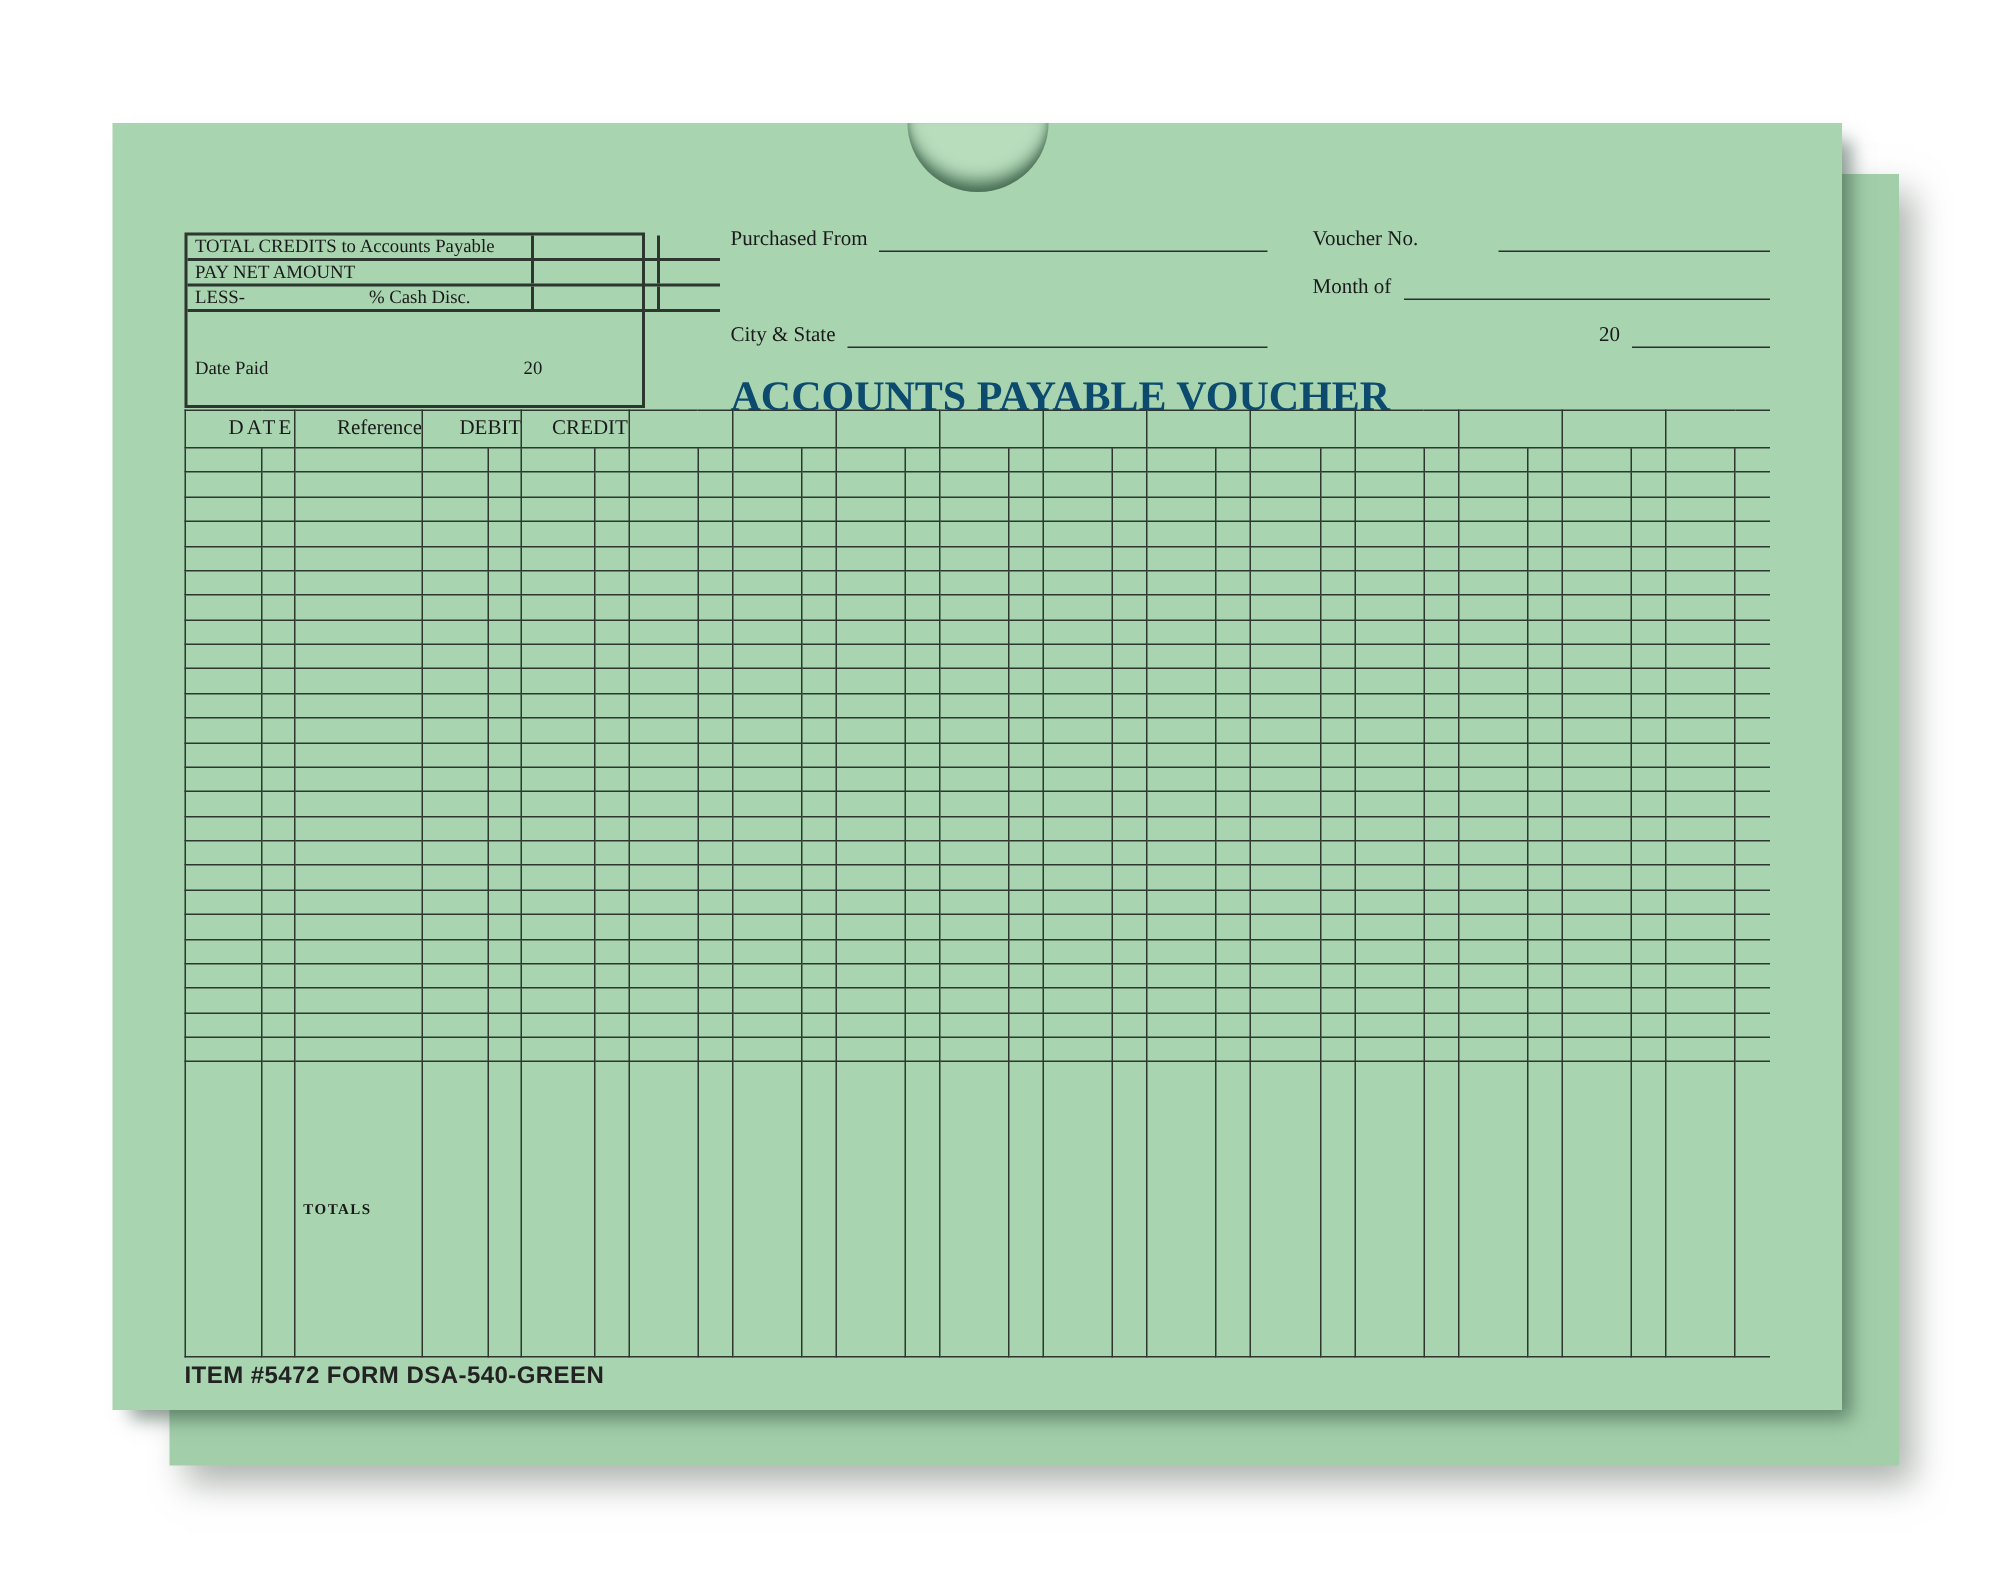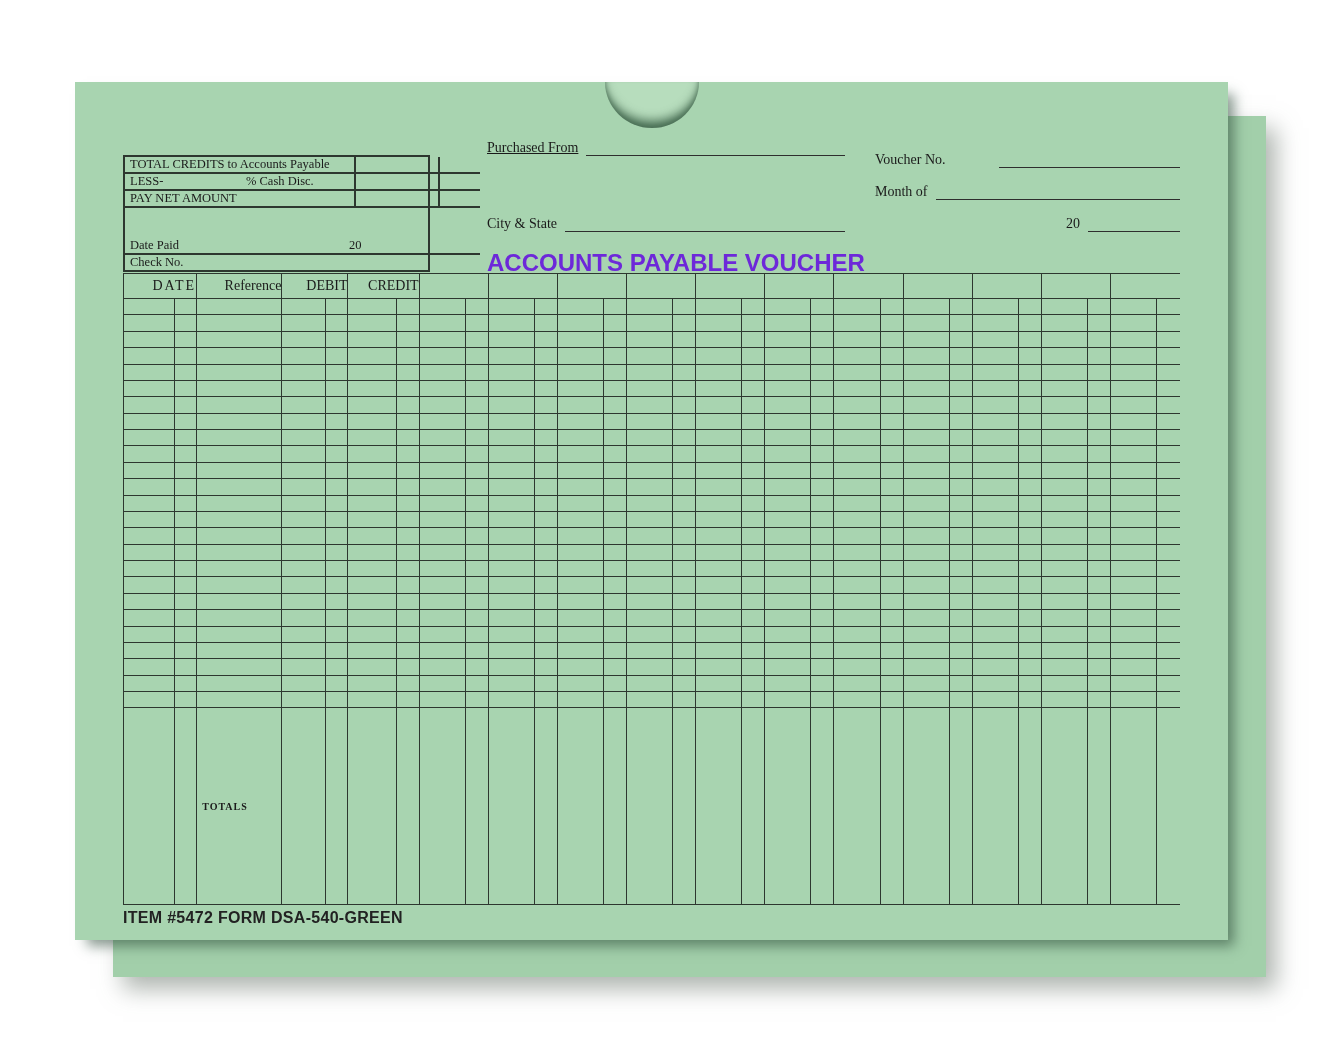--- a/index.html
+++ b/index.html
@@ -46,22 +46,22 @@
   .field-row{
     position:absolute;display:flex;align-items:flex-end;
     font-size:14px;line-height:16px;white-space:nowrap;
   }
   .fline{flex:1;border-bottom:1.5px solid #2e2e2e;height:15px;margin-left:8px;min-width:20px;}
   .fline.short{flex:0 0 92px;}
   .field-row.rightend{justify-content:flex-end;}
   
   .page-title{
     position:absolute;left:412px;top:167px;
-    font-family:Liberation Sans, sans-serif;font-weight:700;
-    font-size:24px;letter-spacing:0px;color:#6d28d9;white-space:nowrap;
+    font-family:Liberation Serif, serif;font-weight:700;
+    font-size:28px;letter-spacing:0px;color:#0c4a6e;white-space:nowrap;
   }
   
   #ledger{
     position:absolute;left:48px;top:191px;width:1057px;height:632px;
     border-collapse:collapse;table-layout:fixed;
   }
   #ledger th,#ledger td{
     border:1.5px solid var(--grid-line,#2d372f);padding:0;
     overflow:hidden;white-space:nowrap;
   }
@@ -91,42 +91,39 @@
 
   <div class="notch"></div>
 
   <div class="summary-box">
     <div class="sb-row celled">
       <div class="lbl">TOTAL CREDITS to Accounts Payable</div>
       <div class="sb-cell"></div>
       <div class="sb-cell"></div>
     </div>
     <div class="sb-row celled">
+      <div class="lbl">PAY NET AMOUNT</div>
+      <div class="sb-cell"></div>
+      <div class="sb-cell"></div>
+    </div>
+    <div class="sb-row celled">
       <div class="sb-split">
         <span class="lbl">LESS-</span>
         <span class="right">% Cash Disc.</span>
       </div>
       <div class="sb-cell"></div>
       <div class="sb-cell"></div>
     </div>
-    <div class="sb-row celled">
-      <div class="lbl">PAY NET AMOUNT</div>
-      <div class="sb-cell"></div>
-      <div class="sb-cell"></div>
-    </div>
     <div class="sb-row rel">
       <span class="lbl">Date Paid</span>
       <span class="sb-year">20</span>
     </div>
-    <div class="sb-row">
-      <span class="lbl">Check No.</span>
-    </div>
   </div>
 
-  <div class="field-row" style="left:412px;top:58px;width:358px;text-decoration:underline;">
+  <div class="field-row" style="left:412px;top:70px;width:358px;">
     <span>Purchased From</span>
     <span class="fline"></span>
   </div>
   <div class="field-row" style="left:800px;top:70px;width:305px;gap:45px;">
     <span>Voucher No.</span>
     <span class="fline"></span>
   </div>
   <div class="field-row" style="left:800px;top:102px;width:305px;">
     <span>Month of</span>
     <span class="fline"></span>

